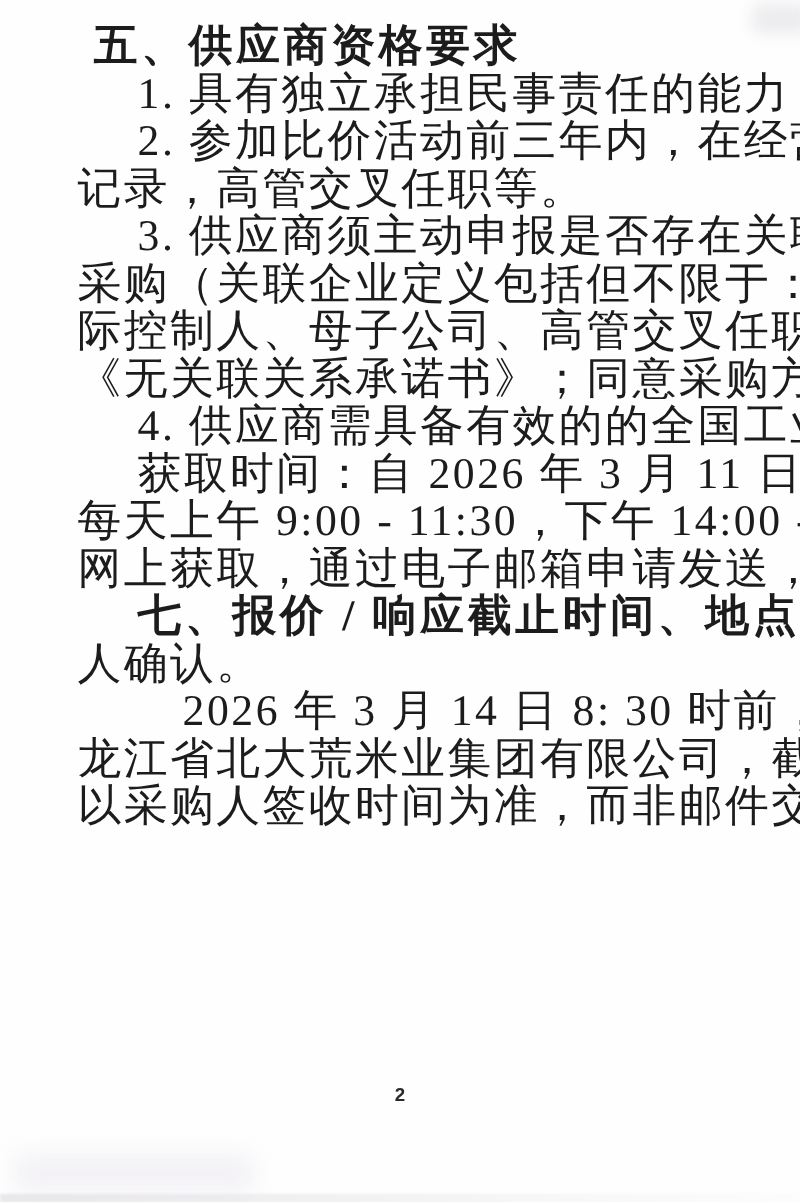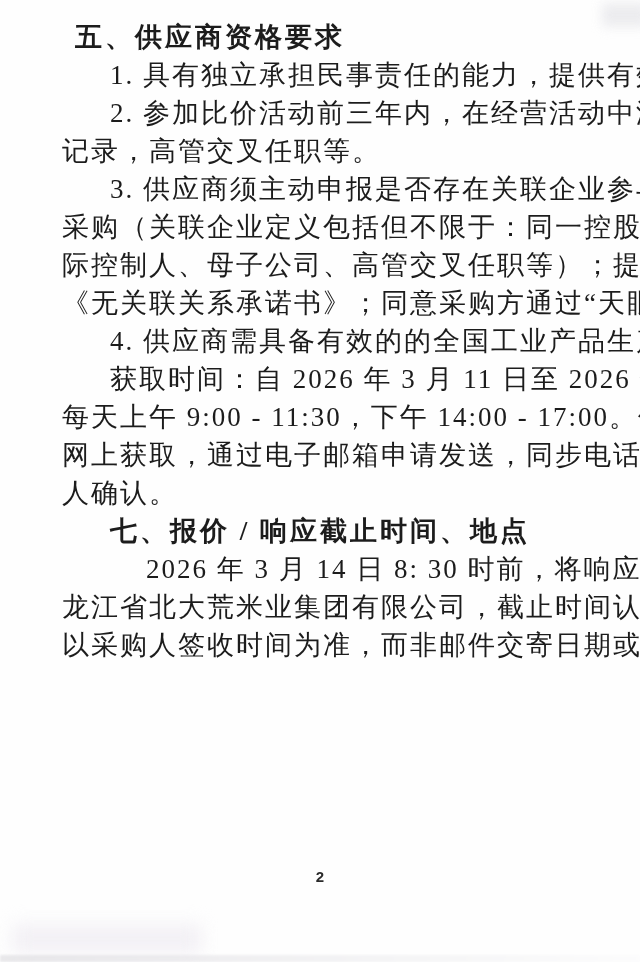--- a/index.html
+++ b/index.html
@@ -16,21 +16,21 @@
     font-family: "Liberation Serif", "DejaVu Serif", serif;
     color: #1c1c1c;
   }
   .content {
     position: absolute;
     top: 18px;
     left: 62px;
     right: 40px;
   }
   .line {
-    font-size: 27px;
+    font-size: 35px;
     line-height: 38px;
     letter-spacing: 2px;
     white-space: nowrap;
     font-weight: 500;
   }
   .line.heading {
     font-weight: bold;
     letter-spacing: 3px;
   }
   .indent-none   { padding-left: 0; }
@@ -92,22 +92,22 @@
       <div class="line indent-item">2. 参加比价活动前三年内，在经营活动中没有重大违法</div>
       <div class="line indent-none">记录，高管交叉任职等。</div>
       <div class="line indent-item">3. 供应商须主动申报是否存在关联企业参与本次项目</div>
       <div class="line indent-none">采购（关联企业定义包括但不限于：同一控股股东、同一实</div>
       <div class="line indent-none">际控制人、母子公司、高管交叉任职等）；提交加盖公章的</div>
       <div class="line indent-none">《无关联关系承诺书》；同意采购方通过“天眼查” “企查</div>
       <div class="line indent-item">4. 供应商需具备有效的的全国工业产品生产许可证。</div>
       <div class="line indent-item">获取时间：自 2026 年 3 月 11 日至 2026 年 3 月 13 日，</div>
       <div class="line indent-none">每天上午 9:00 - 11:30，下午 14:00 - 17:00。领取方式：</div>
       <div class="line indent-none">网上获取，通过电子邮箱申请发送，同步电话联系项目联系</div>
+      <div class="line heading indent-item">七、报价 / 响应截止时间、地点</div>
       <div class="line indent-none">人确认。</div>
-      <div class="line heading indent-item">七、报价 / 响应截止时间、地点</div>
       <div class="line indent-deep">2026 年 3 月 14 日 8: 30 时前，将响应文件邮寄到黑</div>
       <div class="line indent-none">龙江省北大荒米业集团有限公司，截止时间认定：截止时间</div>
       <div class="line indent-none">以采购人签收时间为准，而非邮件交寄日期或邮戳日期。逾</div>
     </div>
 
   <div class="page-number">2</div>
 
   <div class="artifact-bottom-smudge"></div>
   <div class="artifact-bottom-band"></div>
 </div>

